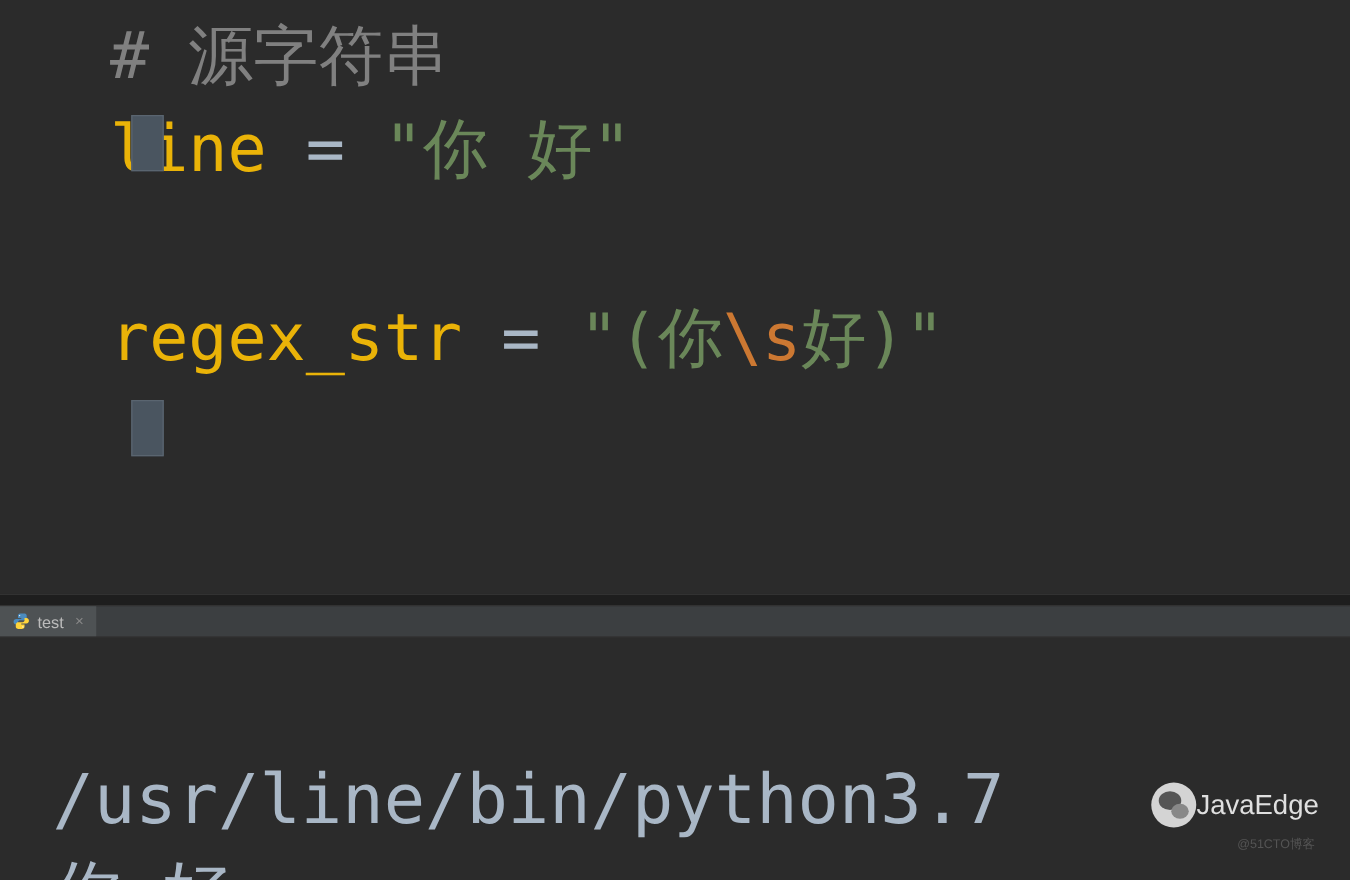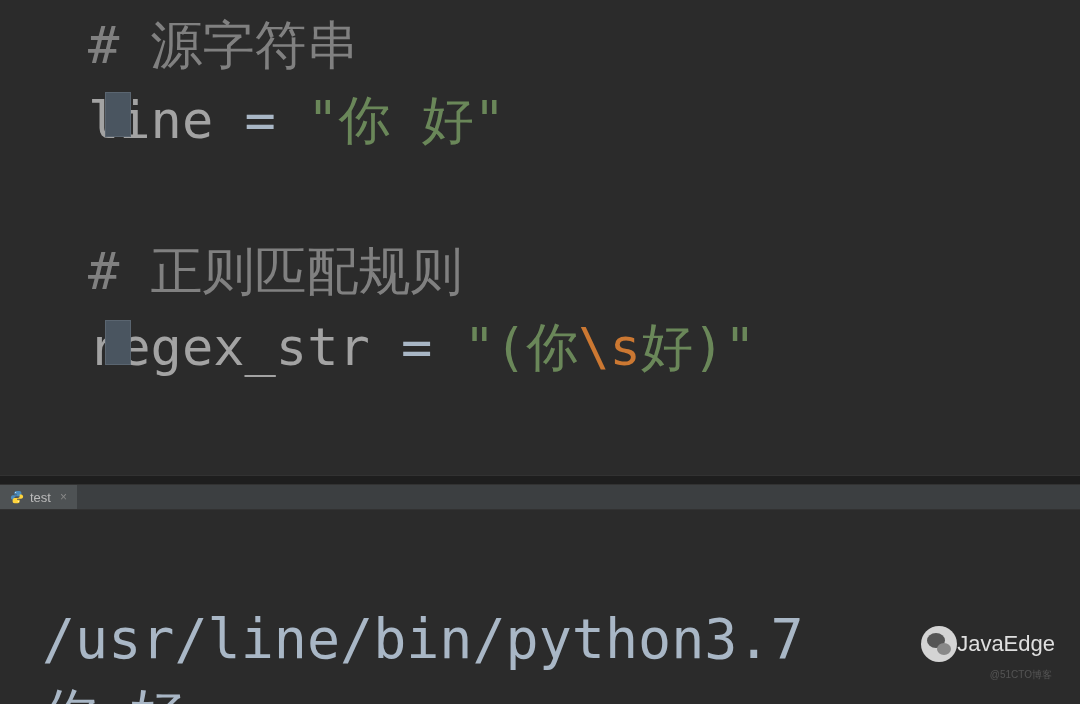--- a/index.html
+++ b/index.html
@@ -33,21 +33,21 @@
       left: 105px;
       width: 26px;
       height: 45px;
       background: #4a5560;
       border: 1px solid #5a6570;
     }
     .comment {
       color: #808080;
     }
     .variable {
-      color: #a3a3a3;
+      color: #eab308;
     }
     .operator {
       color: #a9b7c6;
     }
     .string {
       color: #6a8759;
     }
     .escape {
       color: #cc7832;
     }
@@ -145,21 +145,20 @@
 </head>
 <body>
 
 <div class="editor-area">
   <div class="gutter-marker" style="top: 92px;"></div>
   <div class="gutter-marker" style="top: 320px;"></div>
 
   <div class="code-line"><span class="comment"># 源字符串</span></div>
   <div class="code-line"><span class="variable">line</span><span class="operator"> = </span><span class="string">"</span><span class="string">你 好</span><span class="string">"</span></div>
   <div class="code-line">&nbsp;</div>
-  <div class="code-line"><span class="comment"># 正则匹配规则</span></div>
   <div class="code-line"><span class="variable">regex_str</span><span class="operator"> = </span><span class="string">"</span><span class="string">(你</span><span class="escape">\s</span><span class="string">好)</span><span class="string">"</span></div>
 </div>
 
 <div class="separator"></div>
 
 <div class="tab-bar">
   <div class="tab">
     <span class="python-icon">
       <svg viewBox="0 0 16 16">
         <path fill="#4B8BBE" d="M7.5 1C5 1 5 3 5 3v2h3v1H3.5S1 6 1 8.5 3.5 11 3.5 11H5V9s0-2 2.5-2h3S13 7 13 4.5V3s0-2-2.5-2h-3z"></path>

